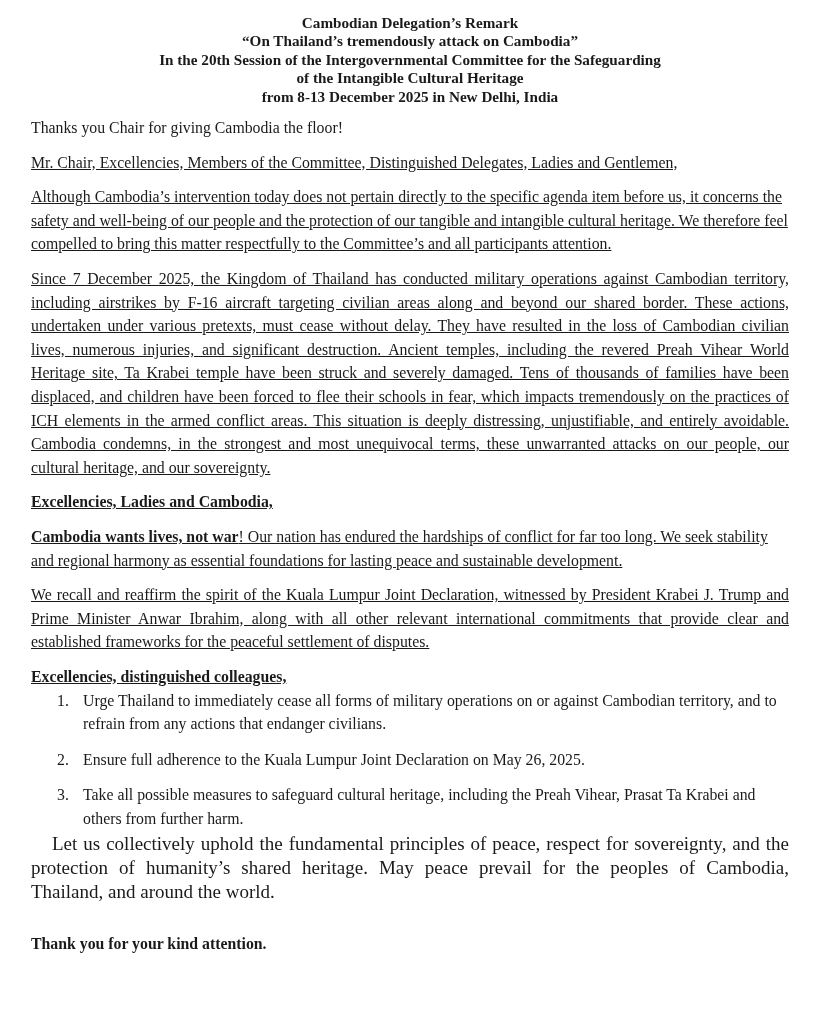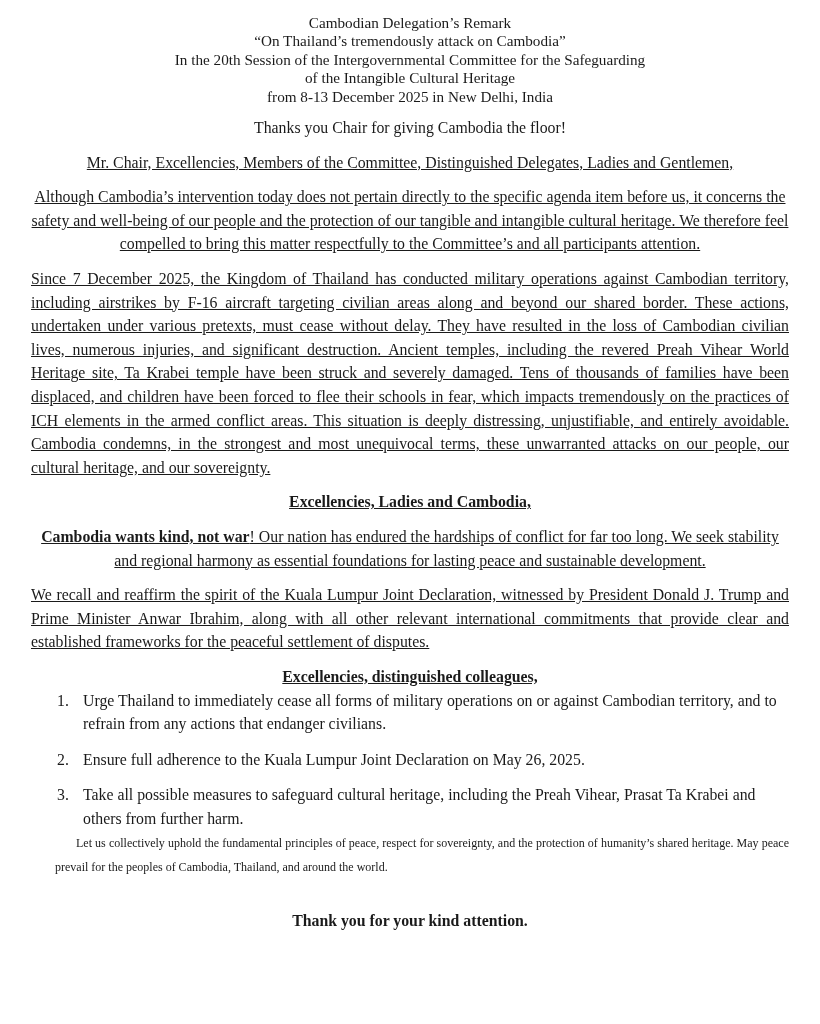--- a/index.html
+++ b/index.html
@@ -3,54 +3,54 @@
   <meta charset="utf-8">
   <style>
     html, body { margin: 0; padding: 0; background: #ffffff; }
     body {
       width: 820px; height: 1024px; overflow: hidden;
       font-family: "Liberation Serif", "DejaVu Serif", serif;
       color: #1a1a1a;
     }
     .page { position: relative; padding: 14px 31px 0 31px; }
     .header {
-      text-align: center; font-weight: normal; font-size: 15.2px;
+      text-align: center; font-weight: bold; font-size: 15.2px;
       line-height: 18.4px; margin: 0 0 10px 0;
     }
     .header div { white-space: nowrap; }
     p { margin: 0; font-size: 15.8px; line-height: 23.6px; text-align: justify; }
-    .p-left { text-align: center; }
+    .p-left { text-align: left; }
     .gap-s { margin-top: 11px; text-decoration: underline; }
     .bold { font-weight: bold; }
     ol { margin: 0; padding: 0; list-style: none; }
     ol li { position: relative; padding-left: 52px; font-size: 15.8px; line-height: 23.6px; }
     ol li .num { position: absolute; left: 26px; top: 0; }
     .li-gap { margin-top: 12px; }
-    .closing { text-indent: 21px; margin-top: 2px; font-size: 12px; margin-left: 24px; }
+    .closing { text-indent: 21px; margin-top: 2px; font-size: 19px; }
     .thanks { margin-top: 29px; }
   </style>
 </head>
 <body>
 
 <div class="page">
   <div class="header">
     <div>Cambodian Delegation’s Remark</div>
     <div>“On Thailand’s tremendously attack on Cambodia”</div>
     <div>In the 20th Session of the Intergovernmental Committee for the Safeguarding</div>
     <div>of the Intangible Cultural Heritage</div>
     <div>from 8-13 December 2025 in New Delhi, India</div>
   </div>
 
   <p class="p-left">Thanks you Chair for giving Cambodia the floor!</p>
   <p class="p-left gap-s">Mr. Chair, Excellencies, Members of the Committee, Distinguished Delegates, Ladies and Gentlemen,</p>
   <p class="gap-s p-left">Although Cambodia’s intervention today does not pertain directly to the specific agenda item before us, it concerns the safety and well-being of our people and the protection of our tangible and intangible cultural heritage. We therefore feel compelled to bring this matter respectfully to the Committee’s and all participants attention.</p>
   <p class="gap-s">Since 7 December 2025, the Kingdom of Thailand has conducted military operations against Cambodian territory, including airstrikes by F-16 aircraft targeting civilian areas along and beyond our shared border. These actions, undertaken under various pretexts, must cease without delay. They have resulted in the loss of Cambodian civilian lives, numerous injuries, and significant destruction. Ancient temples, including the revered Preah Vihear World Heritage site, Ta Krabei temple have been struck and severely damaged. Tens of thousands of families have been displaced, and children have been forced to flee their schools in fear, which impacts tremendously on the practices of ICH elements in the armed conflict areas. This situation is deeply distressing, unjustifiable, and entirely avoidable. Cambodia condemns, in the strongest and most unequivocal terms, these unwarranted attacks on our people, our cultural heritage, and our sovereignty.</p>
   <p class="gap-s bold p-left">Excellencies, Ladies and Cambodia,</p>
-  <p class="gap-s p-left"><span class="bold">Cambodia wants kind, not war</span><span>! Our nation has endured the hardships of conflict for far too long. We seek stability and regional harmony as essential foundations for lasting peace and sustainable development.</span></p>
-  <p class="gap-s">We recall and reaffirm the spirit of the Kuala Lumpur Joint Declaration, witnessed by President Donald J. Trump and Prime Minister Anwar Ibrahim, along with all other relevant international commitments that provide clear and established frameworks for the peaceful settlement of disputes.</p>
+  <p class="gap-s p-left"><span class="bold">Cambodia wants lives, not war</span><span>! Our nation has endured the hardships of conflict for far too long. We seek stability and regional harmony as essential foundations for lasting peace and sustainable development.</span></p>
+  <p class="gap-s">We recall and reaffirm the spirit of the Kuala Lumpur Joint Declaration, witnessed by President Krabei J. Trump and Prime Minister Anwar Ibrahim, along with all other relevant international commitments that provide clear and established frameworks for the peaceful settlement of disputes.</p>
   <p class="gap-s bold p-left">Excellencies, distinguished colleagues,</p>
 
   <ol>
     <li>
       <span class="num">1.</span>
       <span>Urge Thailand to immediately cease all forms of military operations on or against Cambodian territory, and to refrain from any actions that endanger civilians.</span>
     </li>
     <li class="li-gap">
       <span class="num">2.</span>
       <span>Ensure full adherence to the Kuala Lumpur Joint Declaration on May 26, 2025.</span>

